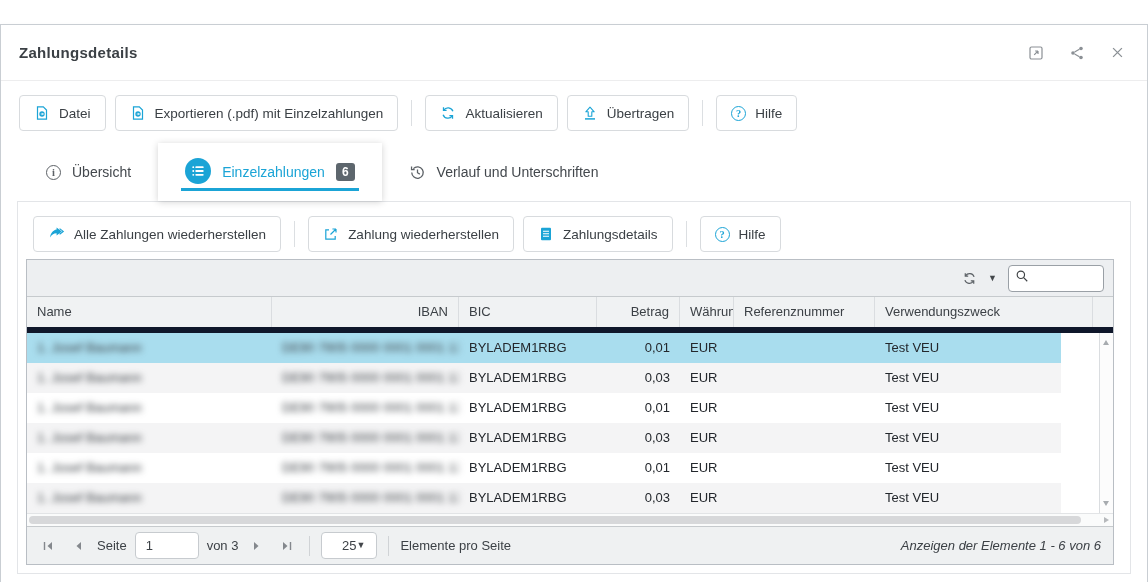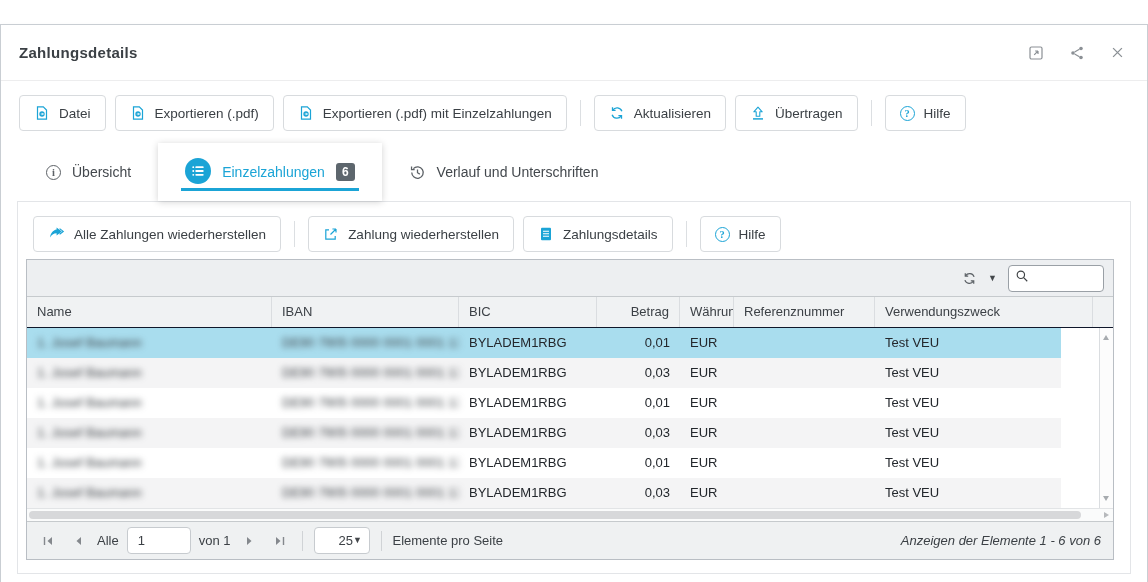--- a/index.html
+++ b/index.html
@@ -38,34 +38,34 @@
 
   
   .grid{margin:7px 16px 0 8px;border:1px solid #b9bec4;}
   .grid-toolbar{height:36px;background:#edeff1;display:flex;align-items:center;justify-content:flex-end;
                 gap:11px;padding:0 9px;border-bottom:1px solid #c6cacd;}
   .gt-caret{font-size:9px;color:#43474b;cursor:pointer;line-height:1;}
   .search{display:flex;align-items:center;gap:5px;width:96px;height:27px;background:#fff;border:1px solid #9aa0a6;
           border-radius:4px;box-sizing:border-box;padding:0 6px;}
   .search input{border:0;outline:0;width:100%;font-size:13px;background:transparent;color:#23272c;padding:0;}
 
-  .grid-header{display:flex;height:30px;background:#f0f2f3;border-bottom:1px solid #0f172a;font-size:13px;color:#3c4146;}
+  .grid-header{display:flex;height:30px;background:#f0f2f3;border-bottom:6px solid #0f172a;font-size:13px;color:#3c4146;}
   .hcell{box-sizing:border-box;padding:0 10px;line-height:29px;border-right:1px solid #dadde0;white-space:nowrap;overflow:hidden;cursor:pointer;}
   .hfill{width:13px;flex:none;border-right:none;}
 
   .grid-body{display:flex;gap:38px;}
   .rows{flex:1;min-width:0;}
   .row{display:flex;height:30px;font-size:13px;color:#23272c;background:#fff;cursor:pointer;}
   .row:nth-child(even){background:#f4f4f5;}
   .row.selected{background:#a9ddee;}
   .cell{box-sizing:border-box;padding:0 10px;line-height:30px;white-space:nowrap;overflow:hidden;}
   .masked{filter:blur(3px);color:#3a3f44;}
 
   .c-name{width:245px;flex:none;}
-  .c-iban{width:187px;flex:none;}
+  .c-iban{width:187px;flex:none;text-align:right;}
   .c-bic{width:138px;flex:none;}
   .c-amount{width:83px;flex:none;text-align:right;}
   .c-currency{width:54px;flex:none;}
   .c-ref{width:141px;flex:none;}
   .c-purpose{flex:1;min-width:0;}
 
   .vscroll{width:13px;flex:none;border-left:1px solid #dadde0;background:#fcfcfc;position:relative;cursor:pointer;}
   .vscroll::before{content:"";position:absolute;top:7px;left:3px;border-left:3.5px solid transparent;
                    border-right:3.5px solid transparent;border-bottom:5px solid #a7abaf;}
   .vscroll::after{content:"";position:absolute;bottom:7px;left:3px;border-left:3.5px solid transparent;
@@ -75,22 +75,22 @@
   .hscroll .thumb{position:absolute;left:2px;top:2px;height:8px;width:calc(100% - 34px);background:#d7d8da;border-radius:4px;}
   .hscroll::after{content:"";position:absolute;right:4px;top:2.5px;border-top:3.5px solid transparent;
                   border-bottom:3.5px solid transparent;border-left:5px solid #b6b9bc;}
 
   
   .pager{height:37px;background:#eff1f2;border-top:1px solid #c6cacd;display:flex;align-items:center;
          padding:0 12px 0 10px;font-size:13px;color:#3c4146;gap:8px;}
   .pbtn{width:22px;height:22px;display:flex;align-items:center;justify-content:center;color:#84888d;cursor:pointer;flex:none;}
   .page-input{width:64px;height:27px;border:1px solid #c7cbcf;border-radius:4px;font-size:13px;padding:0 10px;
               color:#3c4146;box-sizing:border-box;background:#fff;outline:none;}
-  .combo{display:flex;align-items:center;justify-content:space-between;width:56px;height:27px;border:1px solid #c7cbcf;
-         border-radius:4px;background:#fff;box-sizing:border-box;padding:0 24px;cursor:pointer;flex:none;}
+  .combo{display:flex;align-items:center;justify-content:flex-end;width:56px;height:27px;border:1px solid #c7cbcf;
+         border-radius:4px;background:#fff;box-sizing:border-box;padding:0 11px;cursor:pointer;flex:none;}
   .pager .psep{width:1px;height:20px;background:#d0d3d6;margin:0 3px;flex:none;}
   .pager .status{margin-left:auto;font-style:italic;}
   .plabel{white-space:nowrap;}
 </style>
 </head>
 <body>
 
 <div class="window">
 
   <div class="titlebar">
@@ -121,30 +121,20 @@
   <div class="toolbar">
     <button class="btn">
       <span class="bicon">
         <svg width="16" height="16" viewBox="0 0 16 16">
             <path d="M3.5 1.8h5.8l3.2 3.2v9.2H3.5z" fill="none" stroke="currentColor" stroke-width="1.2"></path>
             <circle cx="8" cy="9" r="2.7" fill="currentColor"></circle>
             <path d="M6.8 9h2.3M8.3 7.9 9.4 9 8.3 10.1" stroke="#fff" stroke-width=".9" fill="none"></path>
           </svg>
       </span>
       <span>Datei</span>
-    </button>
-    <button class="btn">
-      <span class="bicon">
-        <svg width="16" height="16" viewBox="0 0 16 16">
-            <path d="M3.5 1.8h5.8l3.2 3.2v9.2H3.5z" fill="none" stroke="currentColor" stroke-width="1.2"></path>
-            <circle cx="8" cy="9" r="2.7" fill="currentColor"></circle>
-            <path d="M6.8 9h2.3M8.3 7.9 9.4 9 8.3 10.1" stroke="#fff" stroke-width=".9" fill="none"></path>
-          </svg>
-      </span>
-      <span>Exportieren (.pdf)</span>
     </button>
     <button class="btn">
       <span class="bicon">
         <svg width="16" height="16" viewBox="0 0 16 16">
             <path d="M3.5 1.8h5.8l3.2 3.2v9.2H3.5z" fill="none" stroke="currentColor" stroke-width="1.2"></path>
             <circle cx="8" cy="9" r="2.7" fill="currentColor"></circle>
             <path d="M6.8 9h2.3M8.3 7.9 9.4 9 8.3 10.1" stroke="#fff" stroke-width=".9" fill="none"></path>
           </svg>
       </span>
       <span>Exportieren (.pdf) mit Einzelzahlungen</span>
@@ -353,23 +343,23 @@
           <svg width="12" height="12" viewBox="0 0 12 12">
               <path d="M2.5 2v8" stroke="currentColor" stroke-width="1.4"></path>
               <path d="M10 2 5.5 6 10 10z" fill="currentColor"></path>
             </svg>
         </span>
         <span class="pbtn">
           <svg width="12" height="12" viewBox="0 0 12 12">
               <path d="M9 2 4.5 6 9 10z" fill="currentColor"></path>
             </svg>
         </span>
-        <span class="plabel">Alle</span>
+        <span class="plabel">Seite</span>
         <input class="page-input" value="1" style="">
-        <span class="plabel">von 1</span>
+        <span class="plabel">von 3</span>
         <span class="pbtn">
           <svg width="12" height="12" viewBox="0 0 12 12">
               <path d="M3 2l4.5 4L3 10z" fill="currentColor"></path>
             </svg>
         </span>
         <span class="pbtn">
           <svg width="12" height="12" viewBox="0 0 12 12">
               <path d="M2 2l4.5 4L2 10z" fill="currentColor"></path>
               <path d="M9.5 2v8" stroke="currentColor" stroke-width="1.4"></path>
             </svg>

